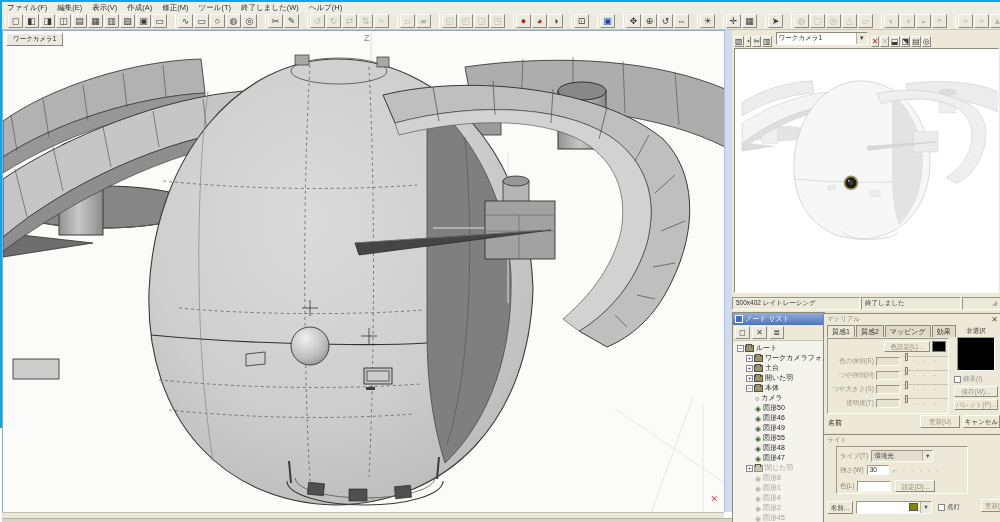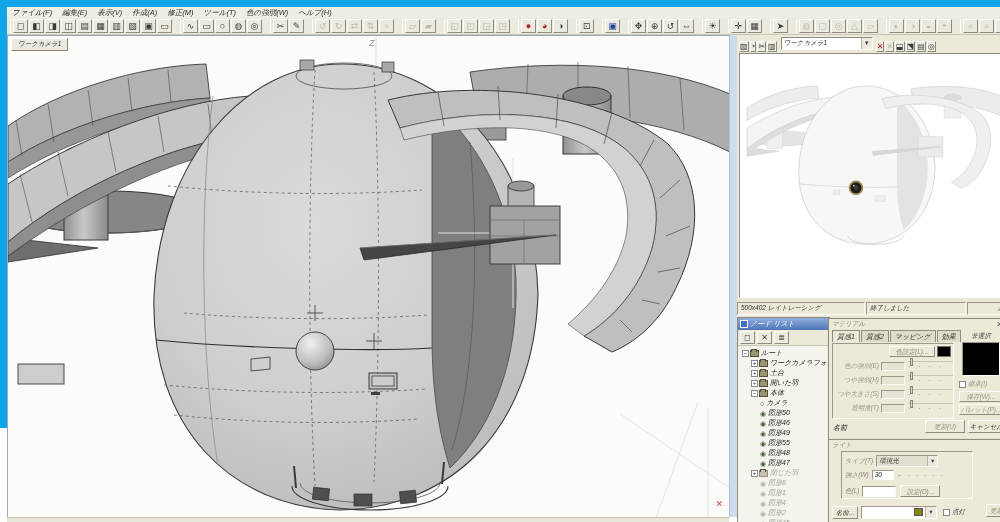--- a/index.html
+++ b/index.html
@@ -1,18 +1,18 @@
 <!DOCTYPE html>
 <html><head>
 <meta charset="utf-8">
 <style>
   * { margin:0; padding:0; box-sizing:border-box; }
   html,body { width:1000px; height:522px; overflow:hidden;
     font-family:"Liberation Sans","DejaVu Sans",sans-serif; }
-  #app { position:relative; width:1000px; height:428px; background:#ece9d8; border:7px solid #0ea5e9;font-style:italic; }
+  #app { position:relative; width:1000px; height:428px; background:#ece9d8; border:2px solid #0ea5e9; }
 
   
   #menubar { position:absolute; left:0; top:0; width:1000px; height:11px;
     display:flex; align-items:center; font-size:7.5px; color:#2b2b2b; background:#f0eee4; }
   .menu-item { padding:0 5px; cursor:default; }
 
   
   #toolbar { position:absolute; left:0; top:11px; width:1000px; height:17px;
     display:flex; align-items:center; background:#eceade; border-bottom:1px solid #c9c6b8; padding-left:3px; }
   .tbgroup { display:flex; margin-right:7px; border-left:1px solid #fff; padding-left:2px; }
@@ -134,21 +134,21 @@
 
 <div id="app">
 
   <div id="menubar">
       <span class="menu-item">ファイル(F)</span>
       <span class="menu-item">編集(E)</span>
       <span class="menu-item">表示(V)</span>
       <span class="menu-item">作成(A)</span>
       <span class="menu-item">修正(M)</span>
       <span class="menu-item">ツール(T)</span>
-      <span class="menu-item">色の強弱(W)</span>
+      <span class="menu-item">終了しました(W)</span>
       <span class="menu-item">ヘルプ(H)</span>
     </div>
   <div id="toolbar">
       <span class="tbgroup">
         <span class="tbtn">◻</span>
         <span class="tbtn">◧</span>
         <span class="tbtn">◨</span>
         <span class="tbtn">◫</span>
         <span class="tbtn">▤</span>
         <span class="tbtn">▦</span>

